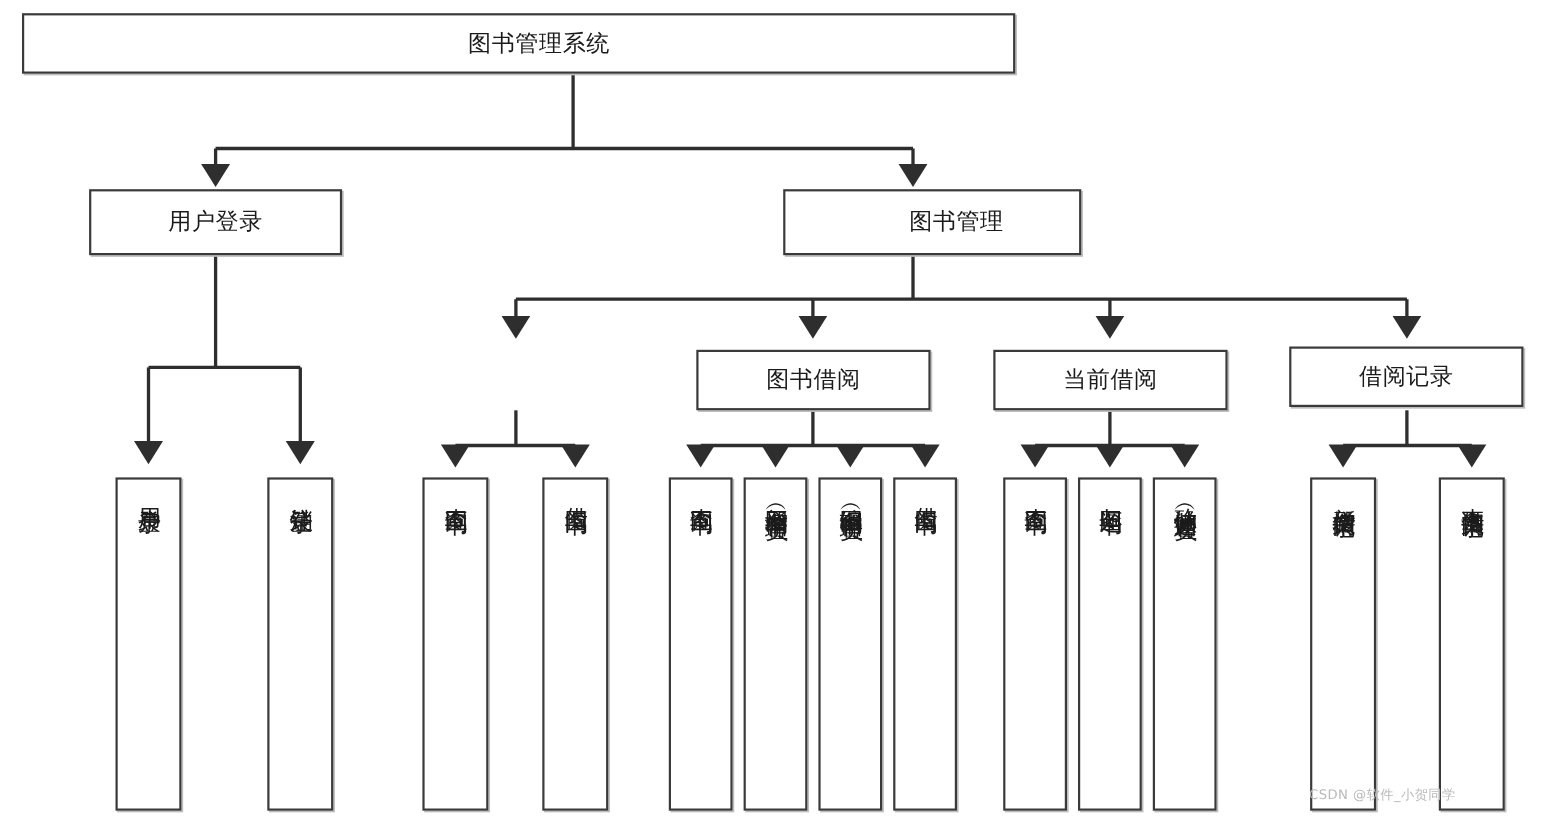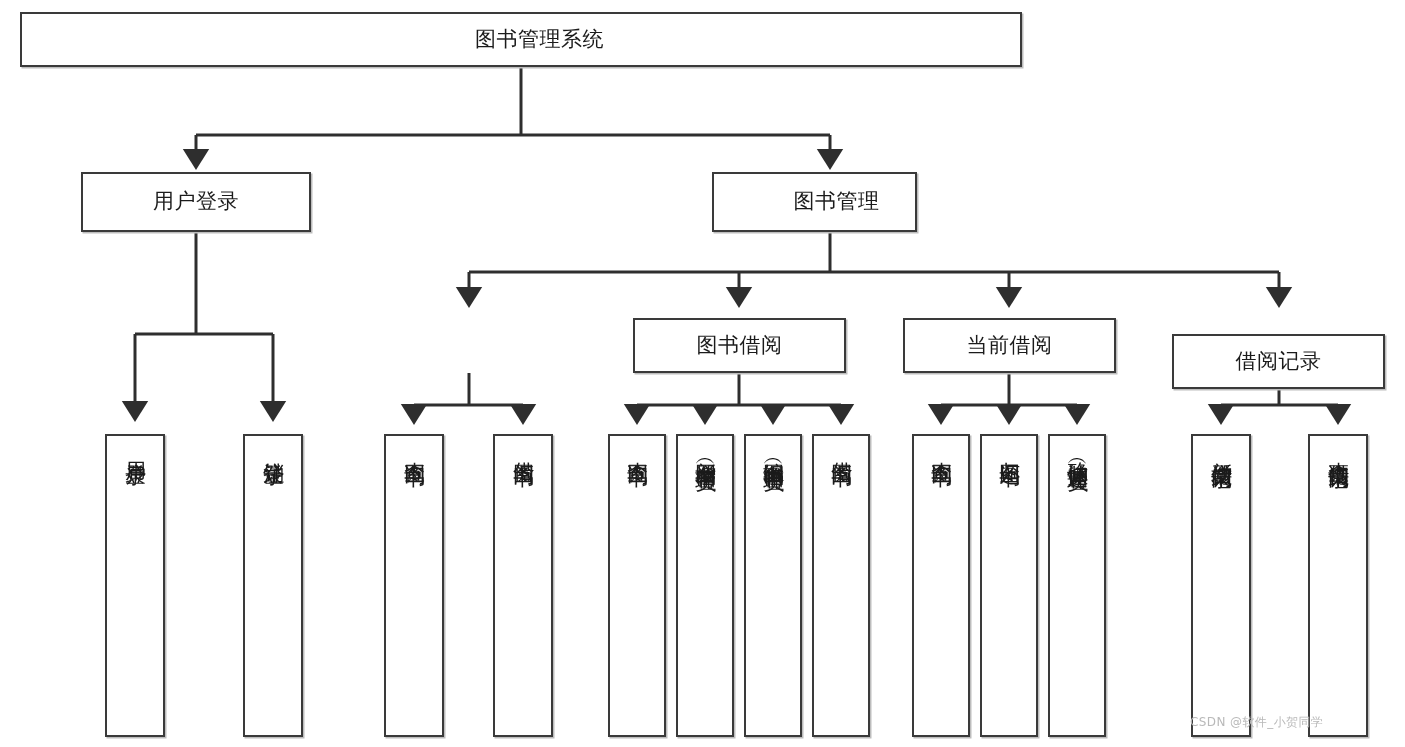--- a/index.html
+++ b/index.html
@@ -120,38 +120,38 @@
       <path d="M1009,405 L1009,413" marker-end="url(#arrowhead)"></path>
       <path d="M1077,405 L1077,413" marker-end="url(#arrowhead)"></path>
 
       <path d="M1279,373 L1279,405"></path>
       <path d="M1221,405 L1338,405"></path>
       <path d="M1221,405 L1221,413" marker-end="url(#arrowhead)"></path>
       <path d="M1338,405 L1338,413" marker-end="url(#arrowhead)"></path>
     </g>
   </svg>
 
-  <div class="node node-h node-root" style="left:20px; top:12px; width:1002px; height:55px;padding-left:37px;">
+  <div class="node node-h node-root" style="left:20px; top:12px; width:903px; height:55px;padding-left:37px;">
     <span>图书管理系统</span>
   </div>
 
   <div class="node node-h" style="left:81px; top:172px; width:230px; height:60px;">
     <span>用户登录</span>
   </div>
-  <div class="node node-h" style="left:712px; top:172px; width:205px; height:60px;padding-left:44px;">
+  <div class="node node-h" style="left:712px; top:172px; width:271px; height:60px;padding-left:44px;">
     <span>图书管理</span>
   </div>
 
   <div class="node node-h" style="left:633px; top:318px; width:213px; height:55px;">
     <span>图书借阅</span>
   </div>
   <div class="node node-h" style="left:903px; top:318px; width:213px; height:55px;">
     <span>当前借阅</span>
   </div>
-  <div class="node node-h" style="left:1172px; top:334px; width:213px; height:55px;">
+  <div class="node node-h" style="left:1172px; top:315px; width:213px; height:55px;">
     <span>借阅记录</span>
   </div>
 
   <div class="node node-v" style="left:105px; top:434px; width:60px; height:303px;">
     <span class="vtext">用户登录</span>
   </div>
   <div class="node node-v" style="left:243px; top:434px; width:60px; height:303px;">
     <span class="vtext">注销登录</span>
   </div>
 

